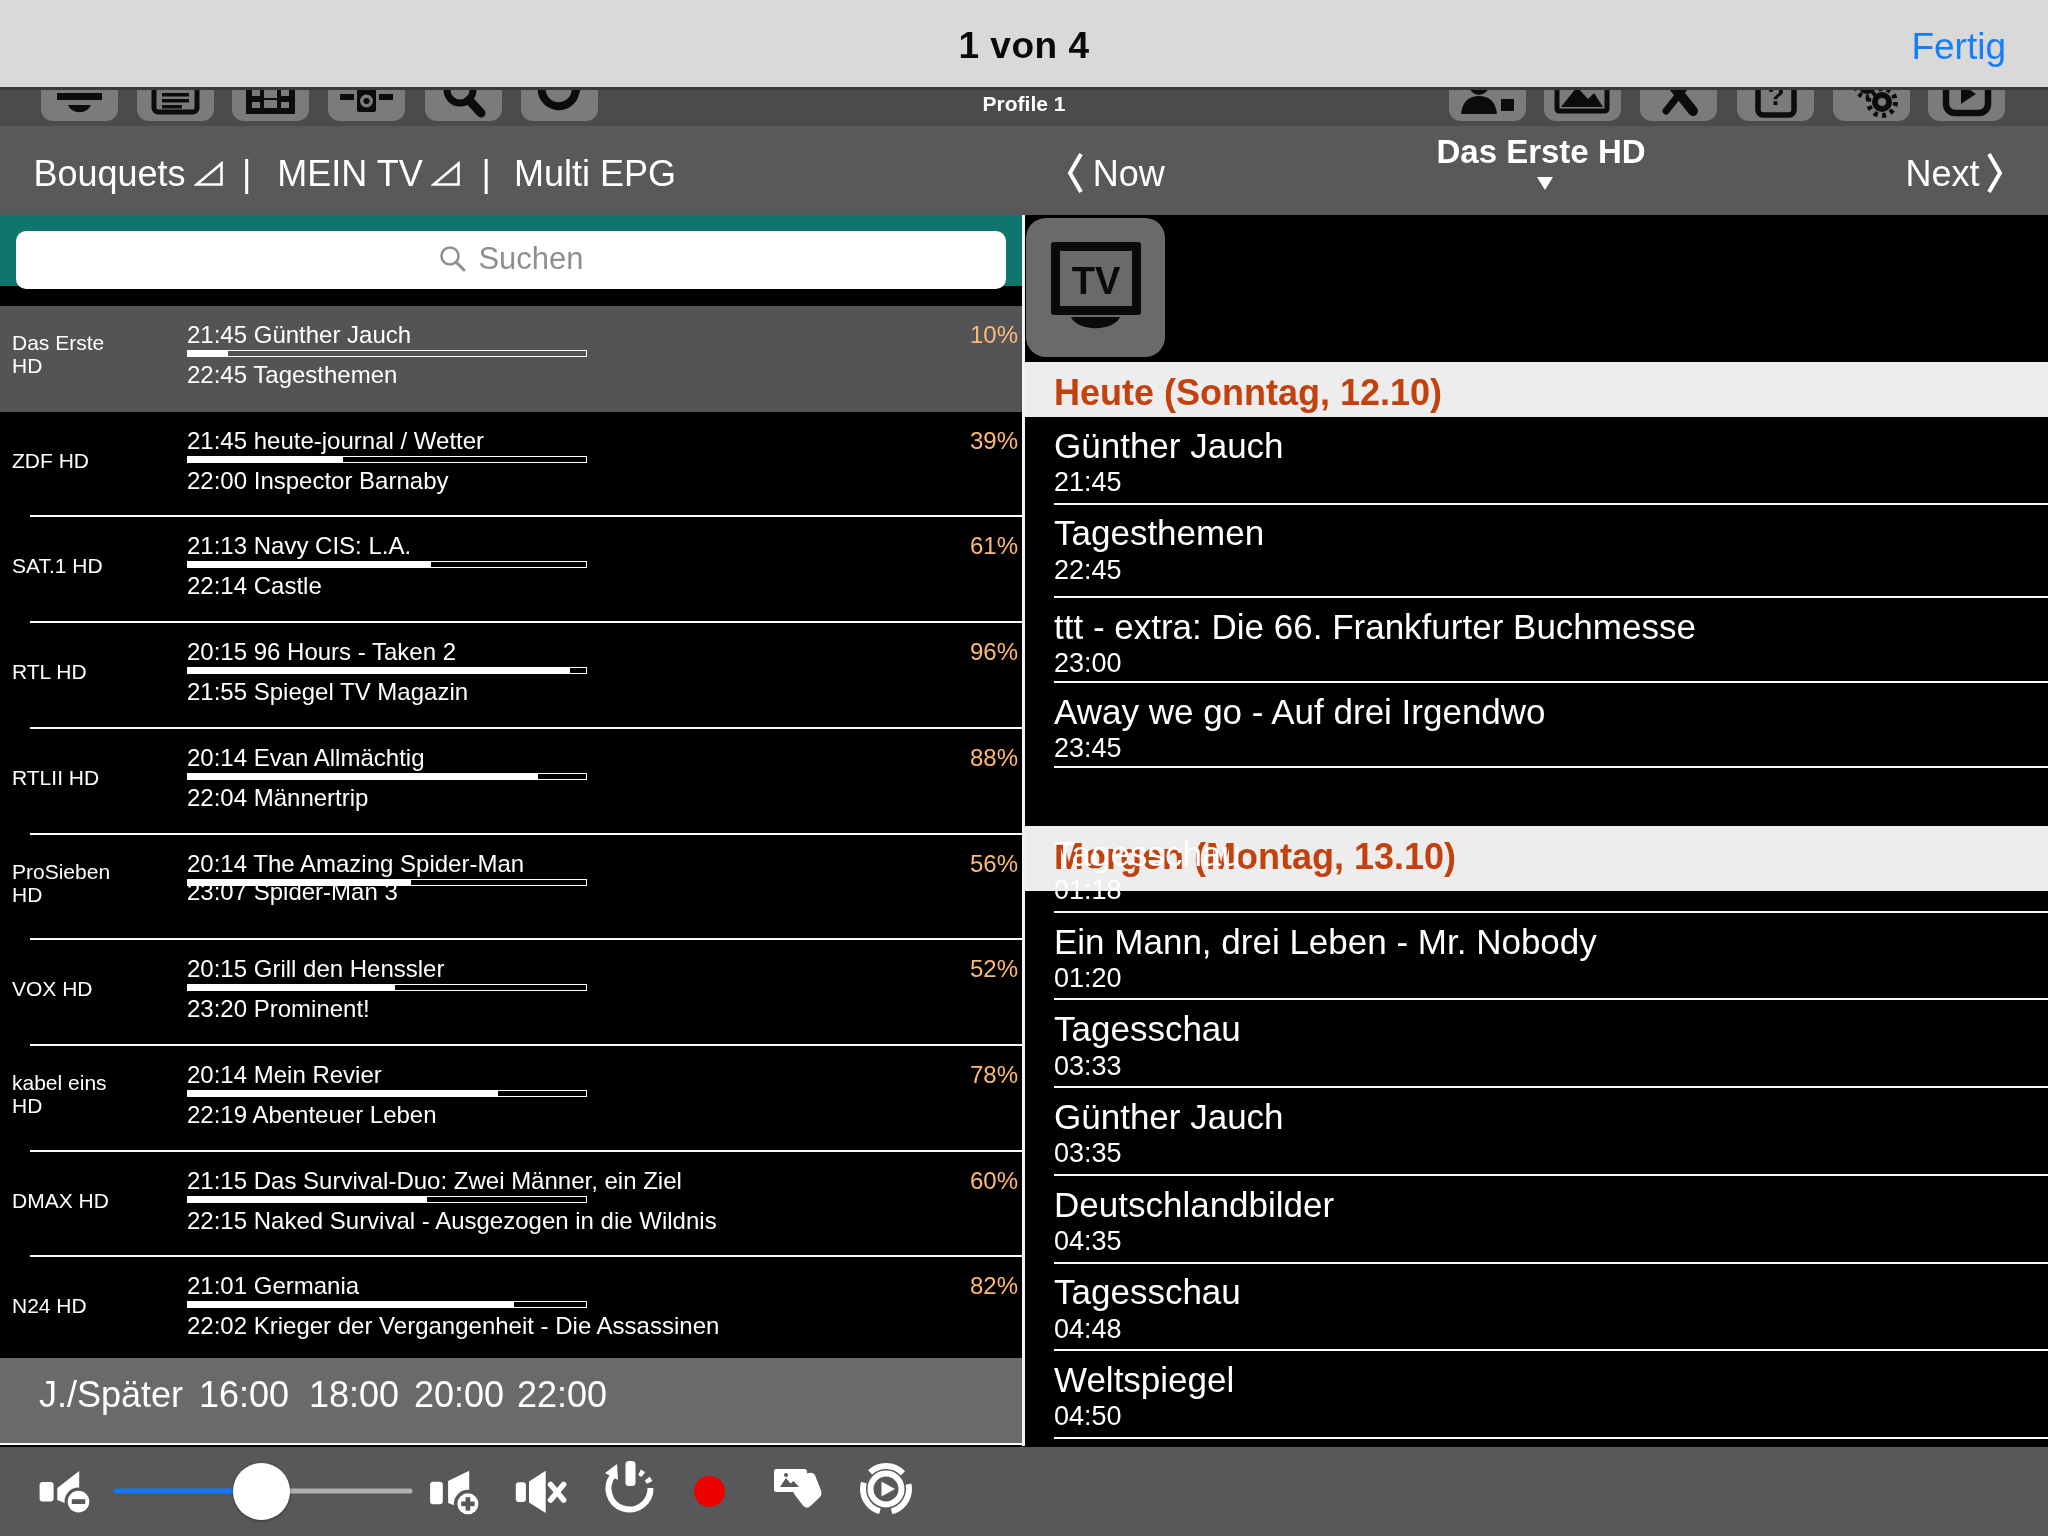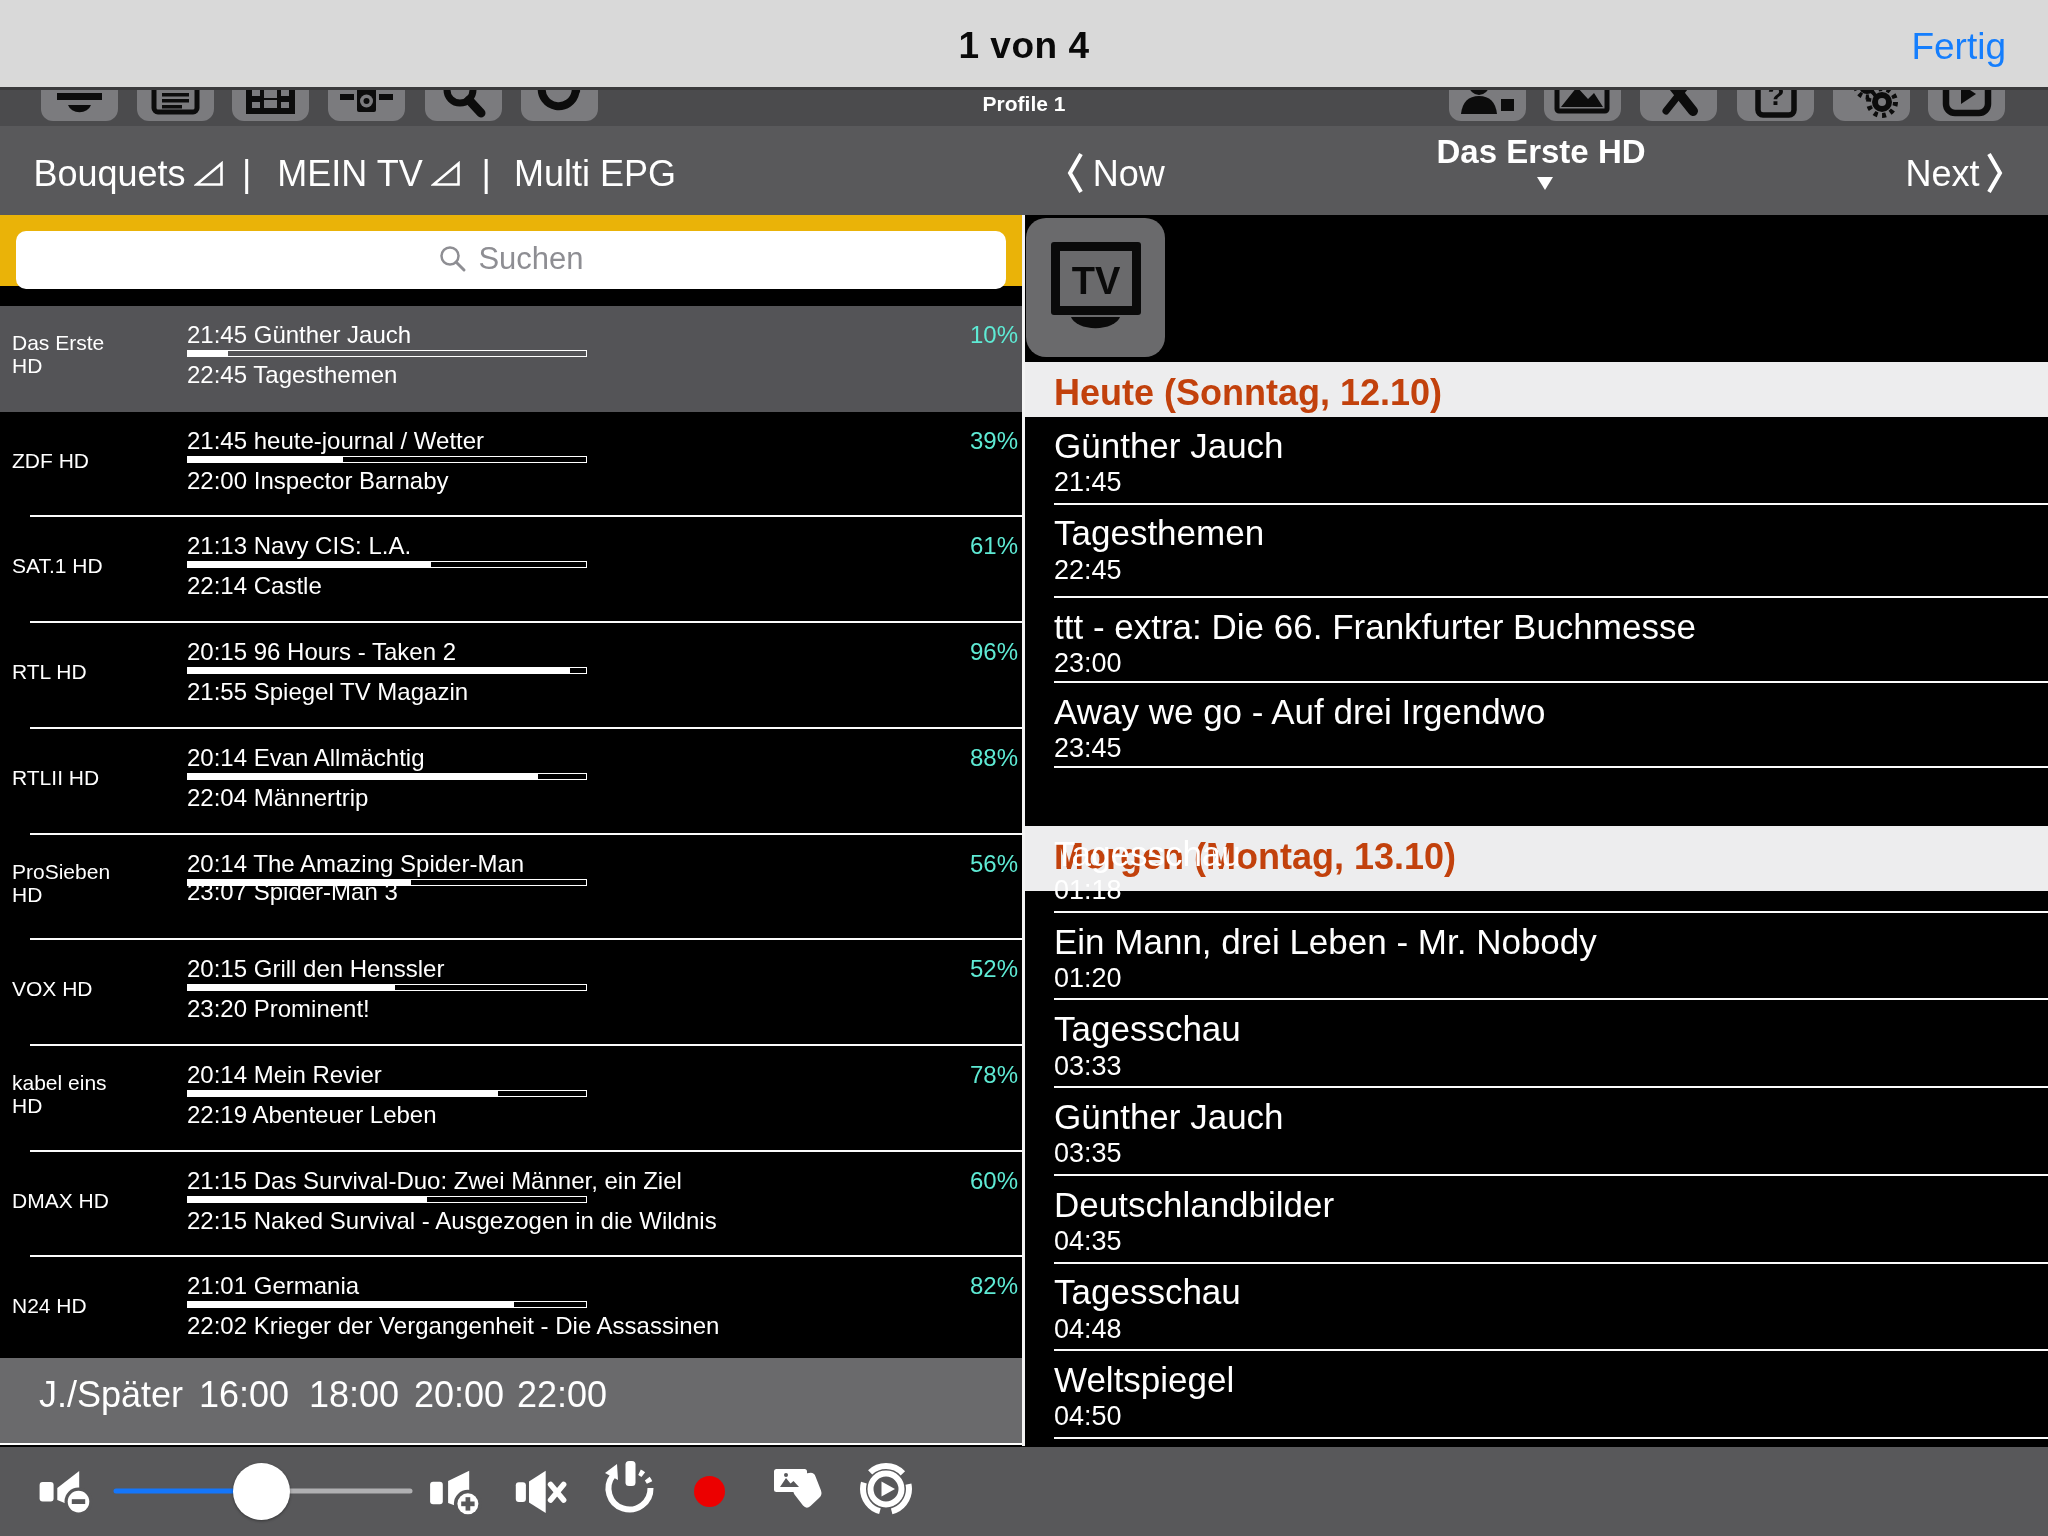--- a/index.html
+++ b/index.html
@@ -16,28 +16,28 @@
 .ibtn { position:absolute; top:-23px; width:77px; height:54px; background:#7b7b7e;
   border-radius:12px; }
 #iconbar .pr { left:0; top:3.4px; width:2048px; text-align:center; color:#fff;
   font-size:21px; line-height:21px; font-weight:bold; }
 
 #nav { left:0; top:126px; width:2048px; height:89px; background:#59595b; color:#fff; }
 #nav span { position:absolute; top:29.5px; font-size:36px; line-height:36px; white-space:pre; }
 #nav .chan { position:absolute; left:1229px; top:8.5px; width:624px; text-align:center;
   font-size:33px; line-height:33px; font-weight:bold; }
 
-#search { left:0; top:215px; width:1022px; height:71px; background:#eab308; }
+#search { left:0; top:215px; width:1022px; height:71px; background:#0f766e; }
 #searchbox { left:16px; top:16px; width:990px; height:58px; background:#fff; border-radius:10px;
   color:#8e8e93; font-size:31px; text-align:center; line-height:56px;}
 .lrow { left:0; width:1022px; height:105.7px; overflow:hidden; }
 .chname { left:12px; color:#fff; font-size:21px; line-height:23px; }
 .ev1 { left:187px; color:#fff; font-size:24px; line-height:26px; white-space:nowrap; }
 .ev2 { left:187px; color:#fff; font-size:24px; line-height:26px; white-space:nowrap; }
-.pct { right:4px; color:#5eead4; font-size:24px; }
+.pct { right:4px; color:#fdba74; font-size:24px; }
 .pbar { left:187px; width:400px; height:7px; border:1px solid #fff; background:transparent; }
 .pfill { position:absolute; left:0; top:0; height:100%; background:#fff; }
 .lsep { left:30px; width:992px; height:2px; background:#fbfbfb; }
 #jbar { left:0; top:1358px; width:1196px; height:87px; background:#6a6a6c; color:#fff;
   border-bottom:2px solid #fff; }
 #jbar span { position:absolute; top:19px; font-size:36px; line-height:36px; }
 #vline { left:1022px; top:215px; width:3px; height:1231px; background:#f4f4f4; }
 
 #rpanel { left:1025px; top:215px; width:1023px; height:1231px; background:#000; }
 #tvbtn { left:1px; top:3px; width:139px; height:139px; background:#6a6a6c; border-radius:20px; }

